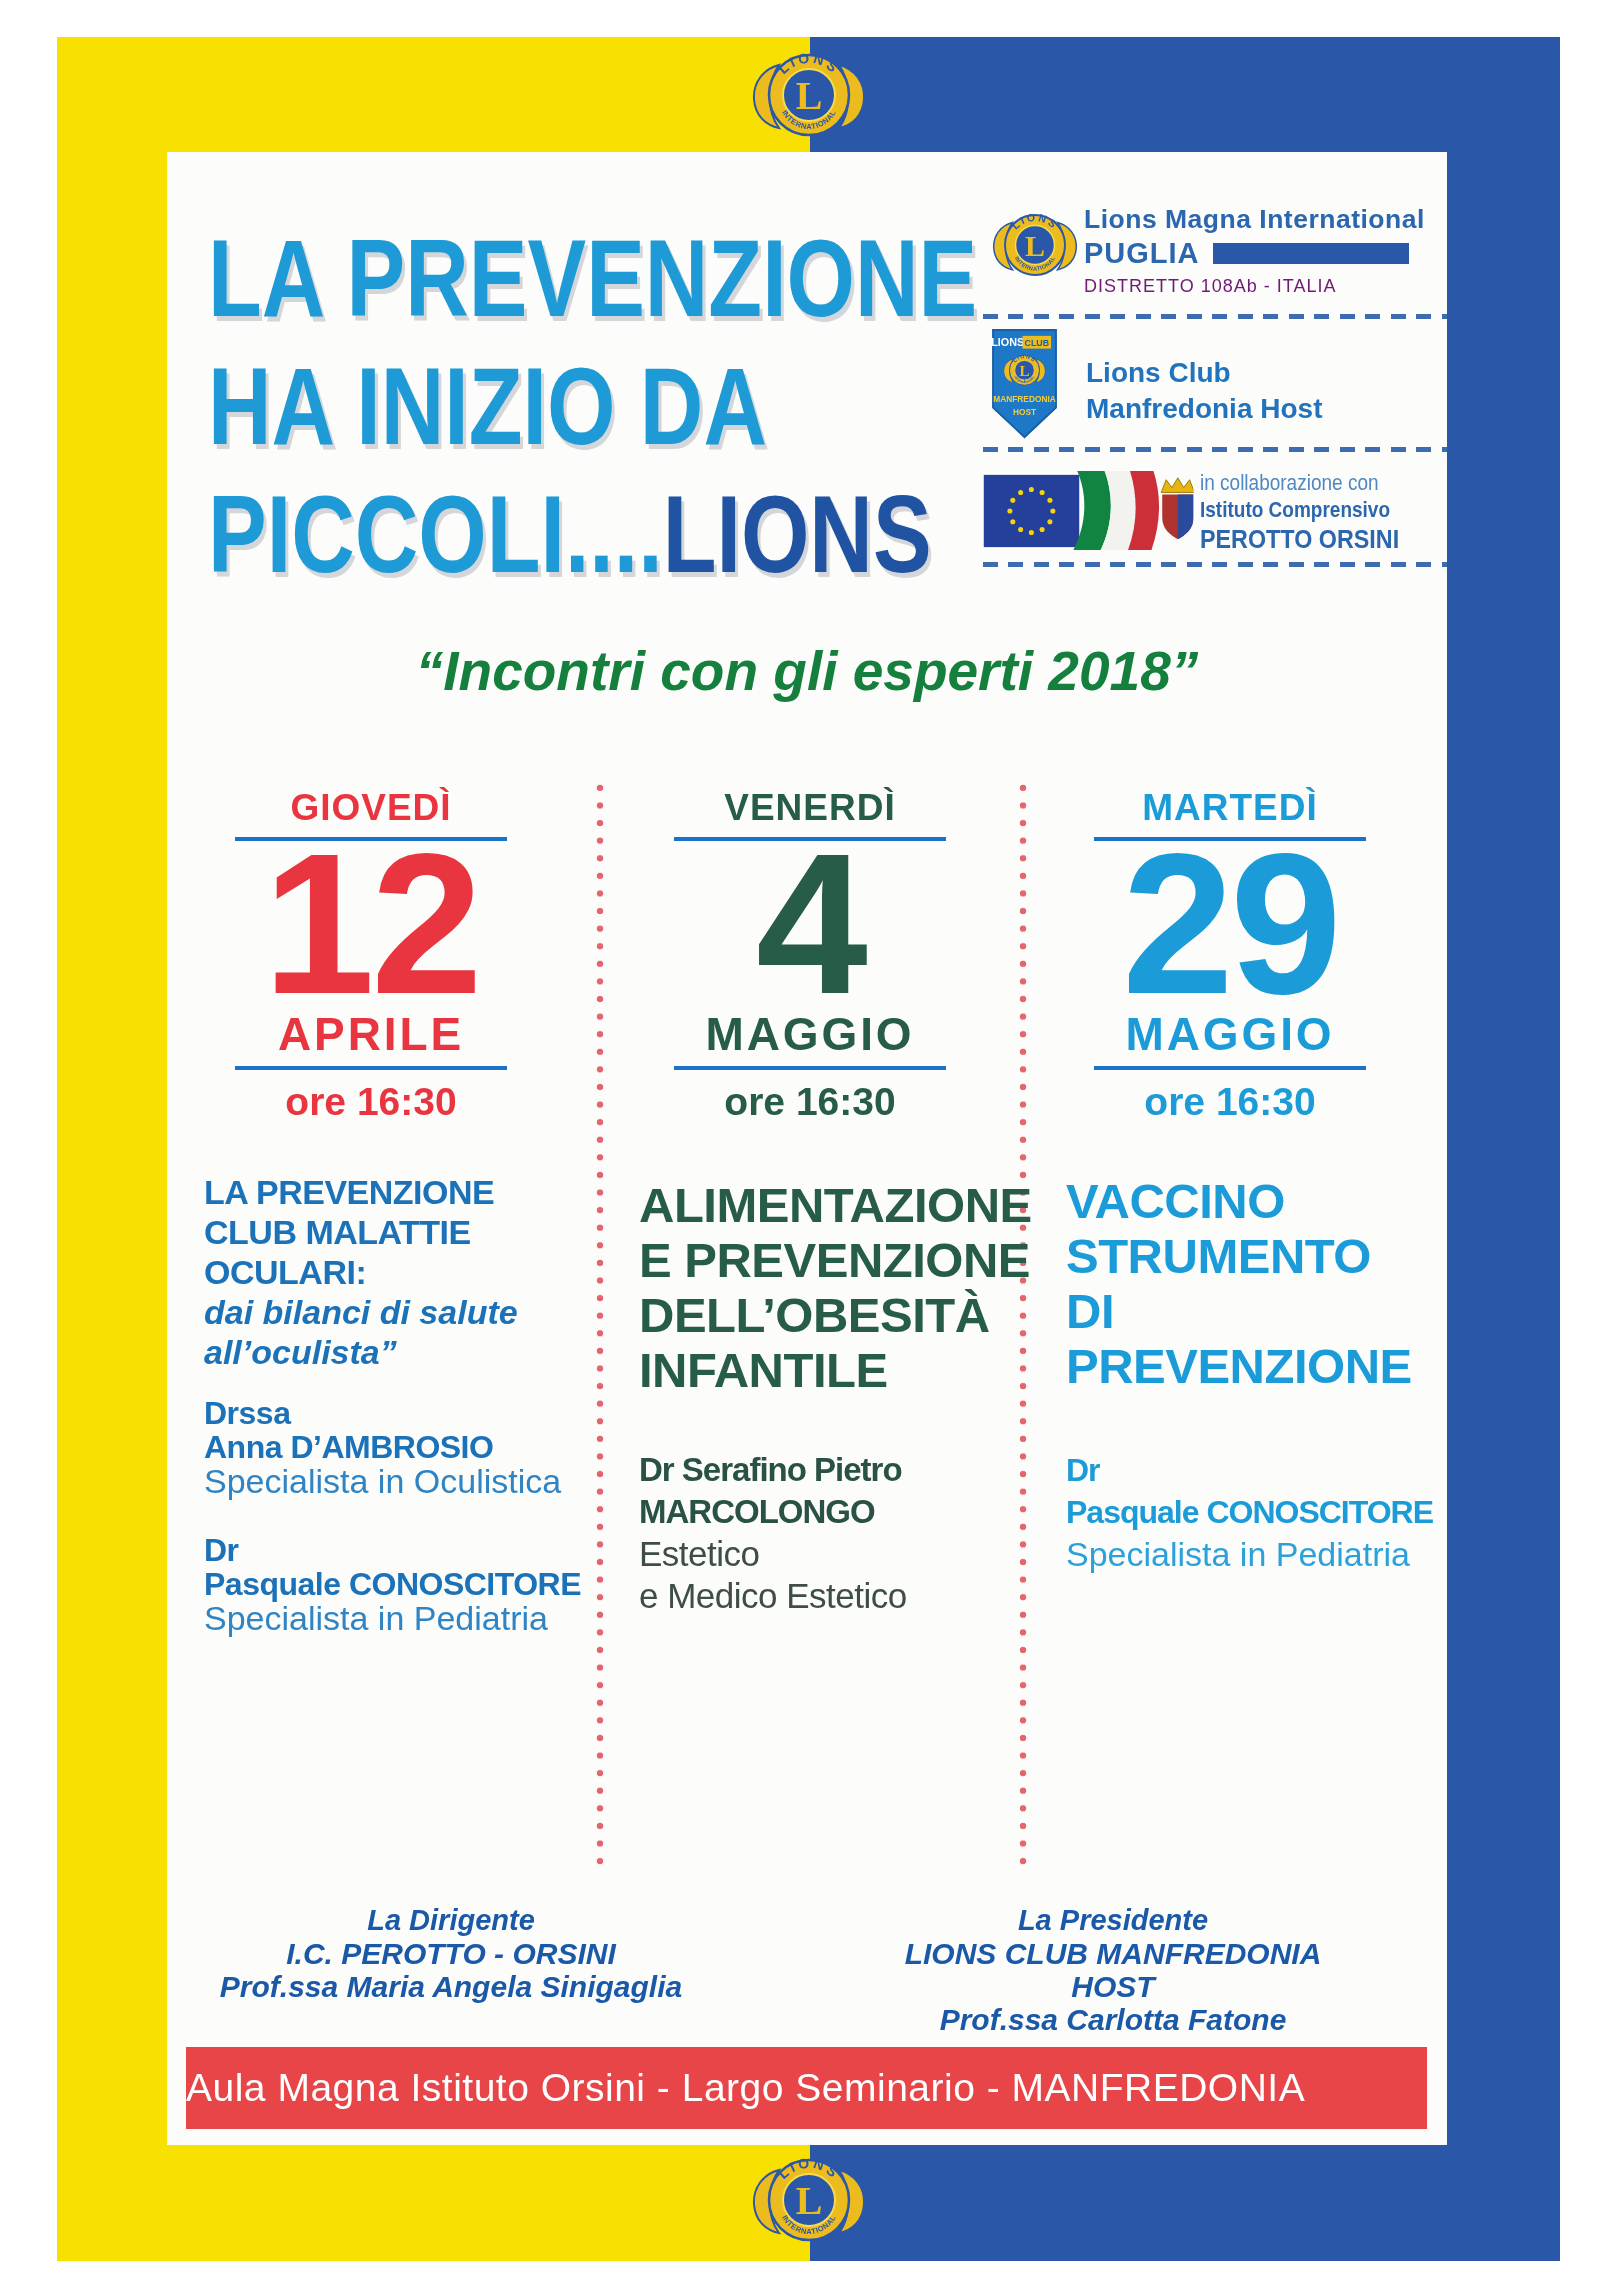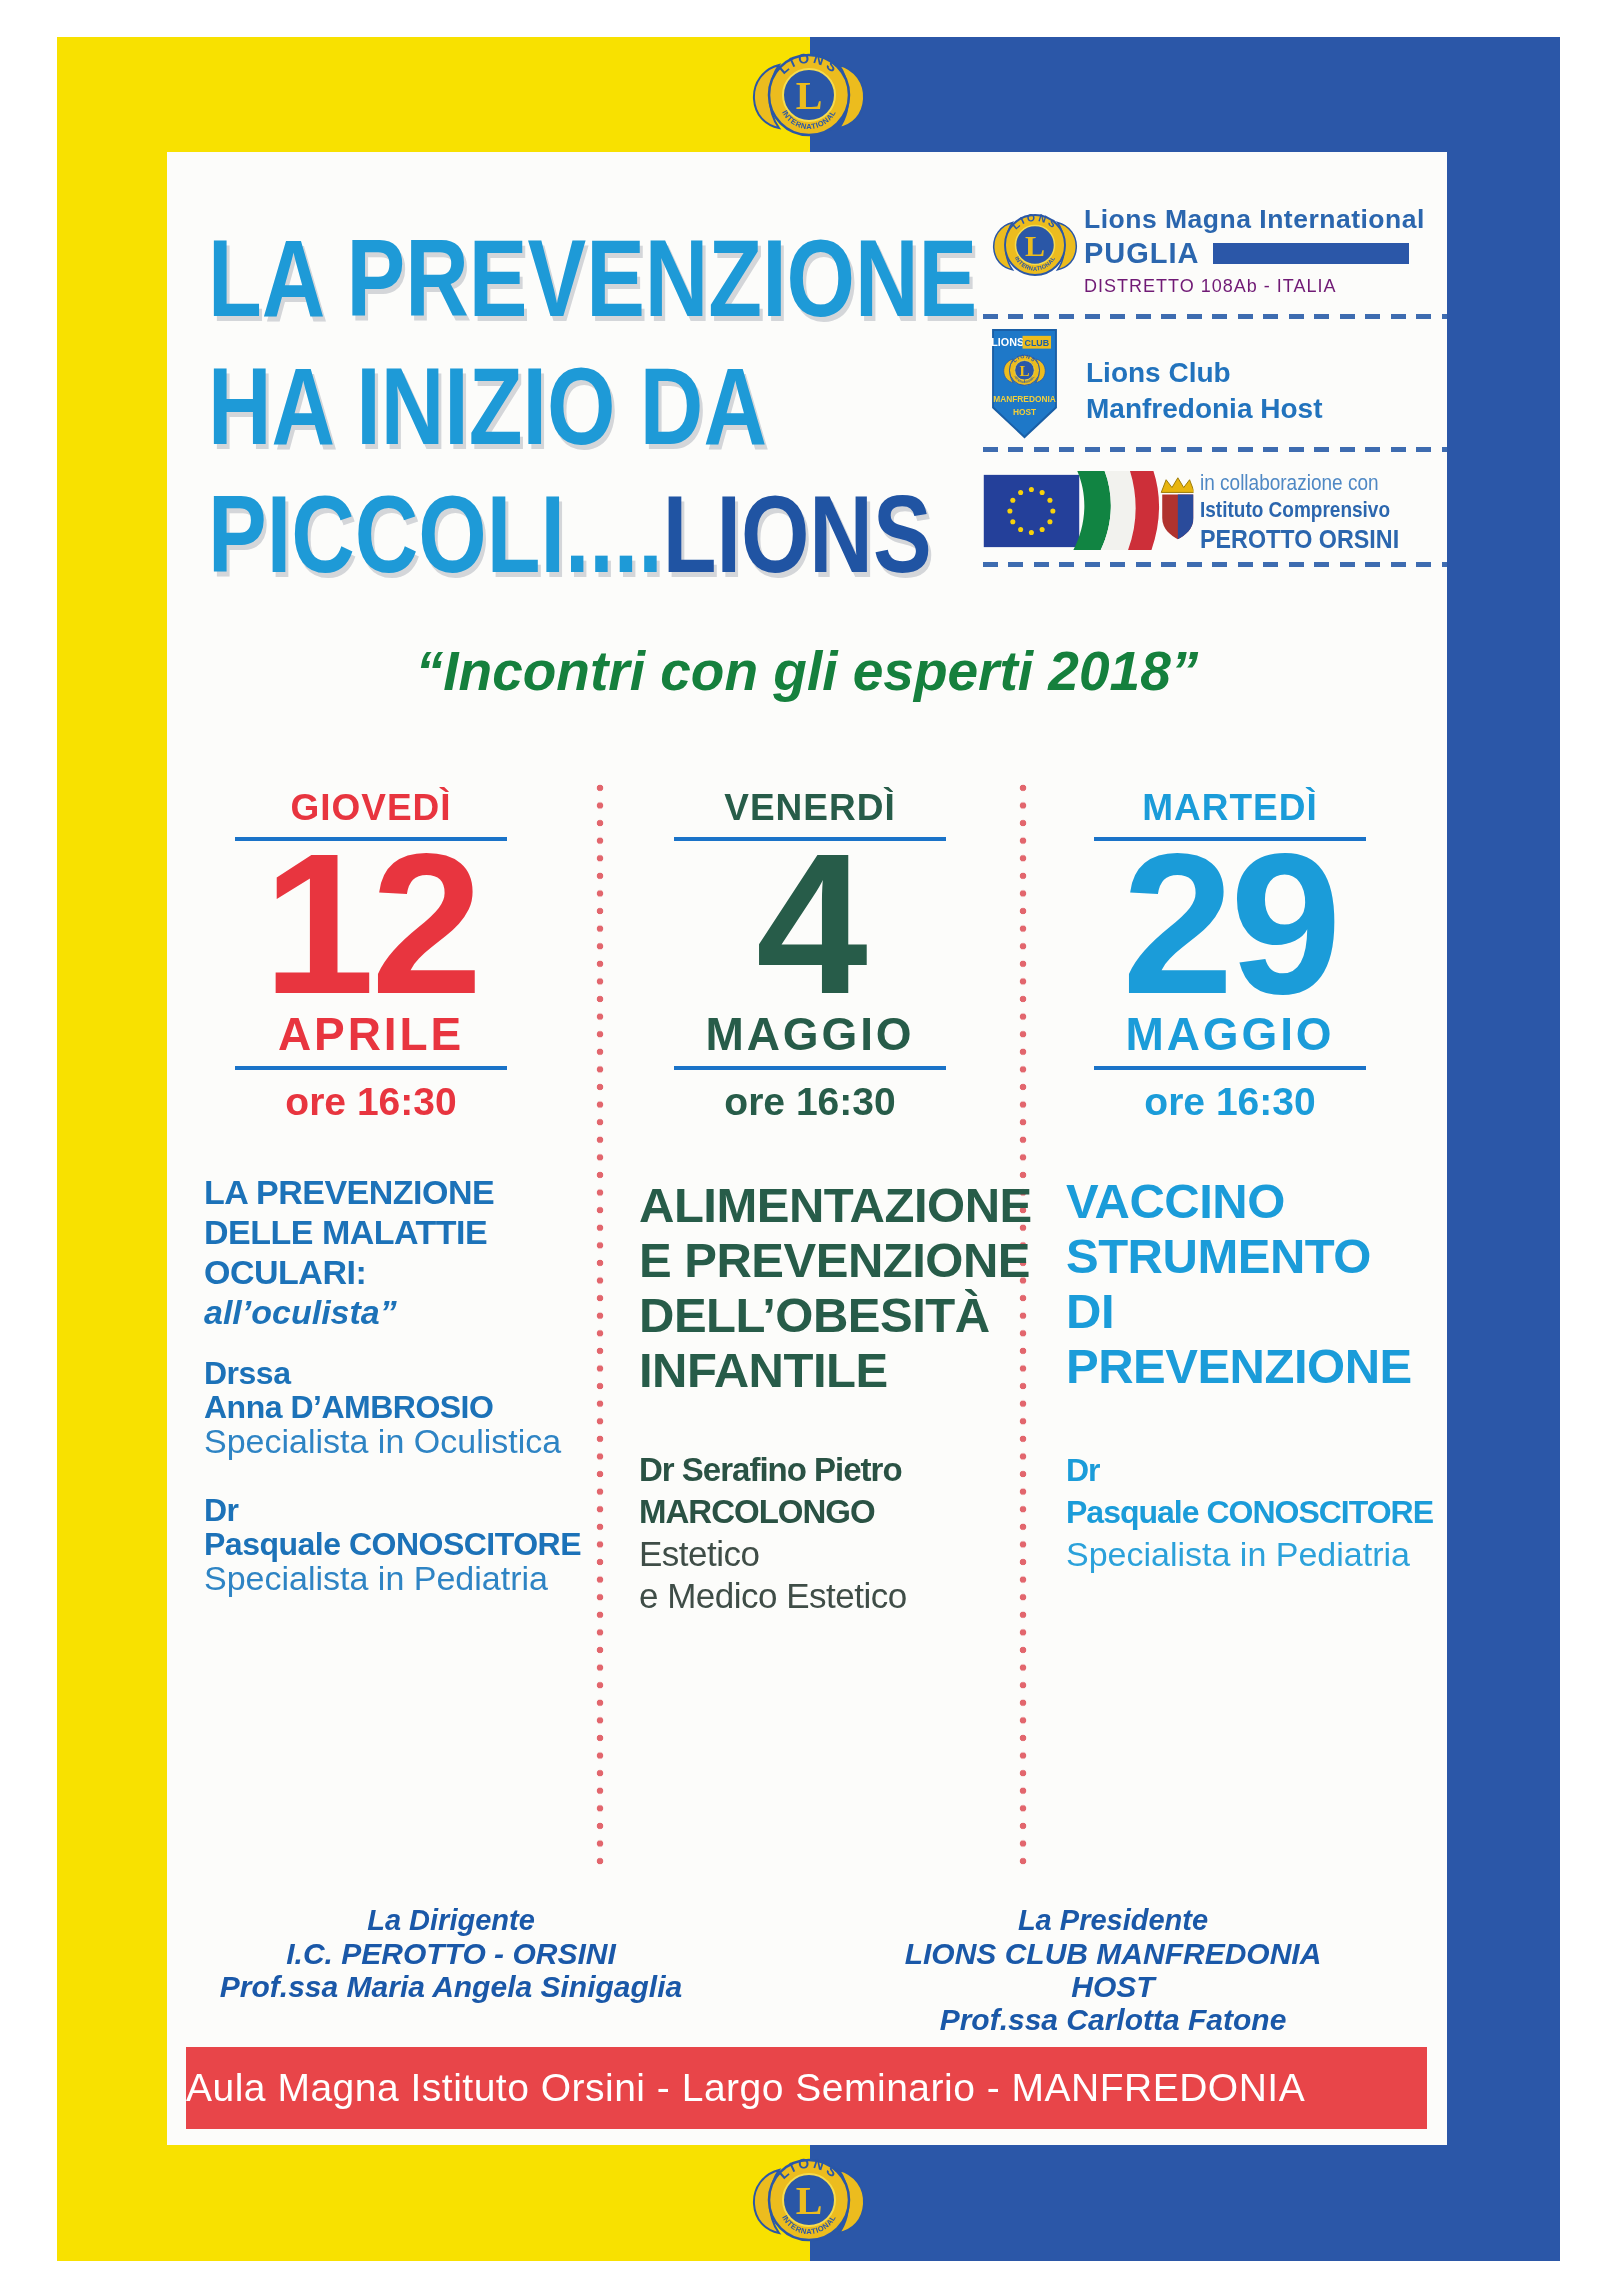--- a/index.html
+++ b/index.html
@@ -220,22 +220,23 @@
     <div class="day">MARTEDÌ</div>
     <div class="rule"></div>
     <div class="num">29</div>
     <div class="month">MAGGIO</div>
     <div class="rule"></div>
     <div class="ore">ore 16:30</div>
   </div>
 
   <div class="colbody body1">
     <div class="t1">LA PREVENZIONE</div>
-    <div class="t1">DELLE MALATTIE</div>
+    <div class="t1">CLUB MALATTIE</div>
     <div class="t1">OCULARI:</div>
+    <div class="t1i">dai bilanci di salute</div>
     <div class="t1i">all’oculista”</div>
     <div class="grp1a">
       <div class="sline1">Drssa</div>
       <div class="sline1">Anna D’AMBROSIO</div>
       <div class="srole1">Specialista in Oculistica</div>
     </div>
     <div class="grp1b">
       <div class="sline1">Dr</div>
       <div class="sline1">Pasquale CONOSCITORE</div>
       <div class="srole1">Specialista in Pediatria</div>

